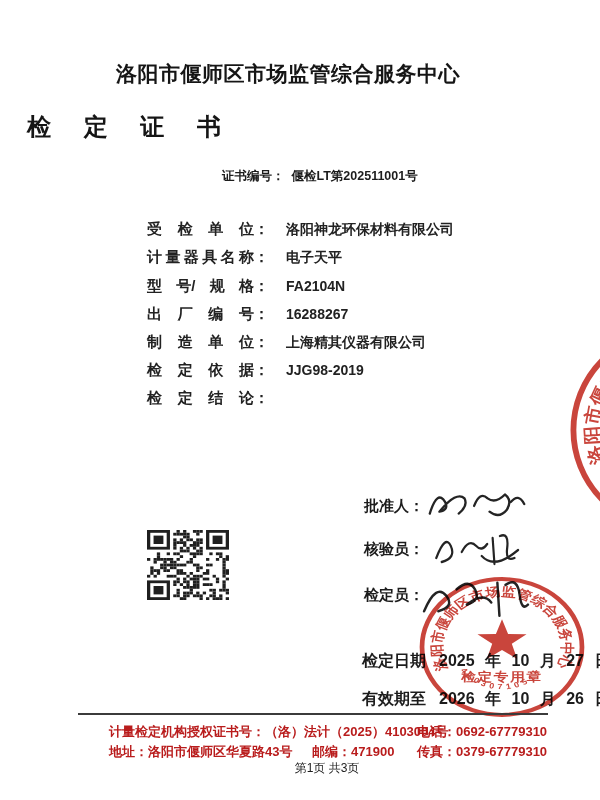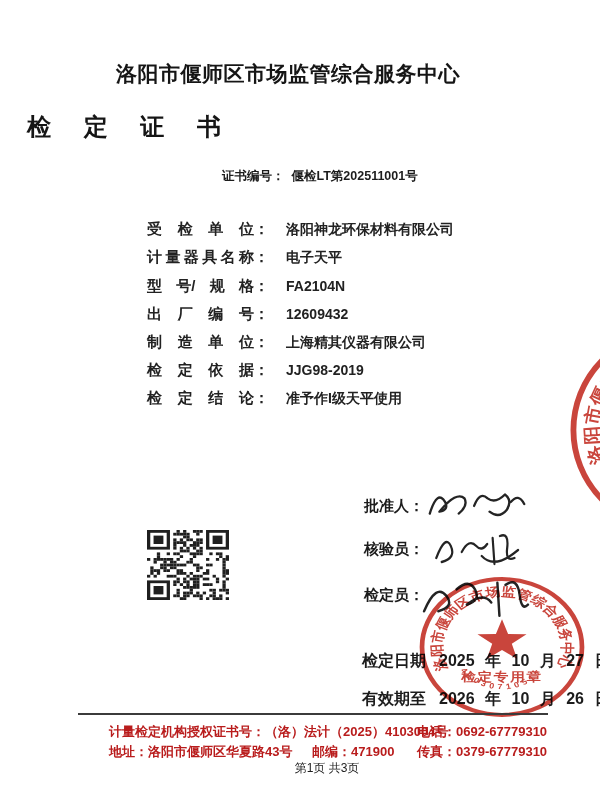--- a/index.html
+++ b/index.html
@@ -66,39 +66,39 @@
           <span>型</span>
           <span>号/</span>
           <span>规</span>
           <span>格：</span>
         </div><div class="field-value">FA2104N</div></div>
       <div class="field-row" style="top: 305px;"><div class="field-label">
           <span>出</span>
           <span>厂</span>
           <span>编</span>
           <span>号：</span>
-        </div><div class="field-value">12609432</div></div>
+        </div><div class="field-value">16288267</div></div>
       <div class="field-row" style="top: 333px;"><div class="field-label">
           <span>制</span>
           <span>造</span>
           <span>单</span>
           <span>位：</span>
         </div><div class="field-value">上海精其仪器有限公司</div></div>
       <div class="field-row" style="top: 361px;"><div class="field-label">
           <span>检</span>
           <span>定</span>
           <span>依</span>
           <span>据：</span>
         </div><div class="field-value">JJG98-2019</div></div>
       <div class="field-row" style="top: 389px;"><div class="field-label">
           <span>检</span>
           <span>定</span>
           <span>结</span>
           <span>论：</span>
-        </div><div class="field-value">准予作I级天平使用</div></div>
+        </div></div>
     </div>
 
   <div id="sigs">
       <div class="sig-row" style="top: 497px;"><span>批准人：</span><svg width="106" height="40" viewBox="0 0 110 42" preserveAspectRatio="none" class="sig-svg" style="left: 60px; top: -12px; position: absolute;">
           <path d="M6 30 Q14 4 22 18 Q26 26 16 28 Q34 6 42 14 Q46 22 36 30 M52 22 Q58 6 66 14 Q74 20 84 10 Q92 16 86 26 Q78 36 68 28 M90 18 Q98 8 104 20" fill="none" stroke="#242424" stroke-width="2.4" stroke-linecap="round" stroke-linejoin="round"></path>
         </svg></div>
       <div class="sig-row" style="top: 540px;"><span>核验员：</span><svg width="100" height="42" viewBox="0 0 110 42" preserveAspectRatio="none" class="sig-svg" style="left: 65px; top: -10px; position: absolute;">
           <path d="M8 28 Q18 4 24 16 Q30 28 14 32 M36 22 Q44 8 52 16 Q58 22 64 14 M70 8 L72 34 M78 6 Q88 2 86 18 Q84 32 94 28 M58 26 Q72 40 98 20" fill="none" stroke="#242424" stroke-width="2.4" stroke-linecap="round" stroke-linejoin="round"></path>
         </svg></div>
       <div class="sig-row" style="top: 586px;"><span>检定员：</span><svg width="112" height="46" viewBox="0 0 110 42" preserveAspectRatio="none" class="sig-svg" style="left: 56px; top: -12px; position: absolute;">

